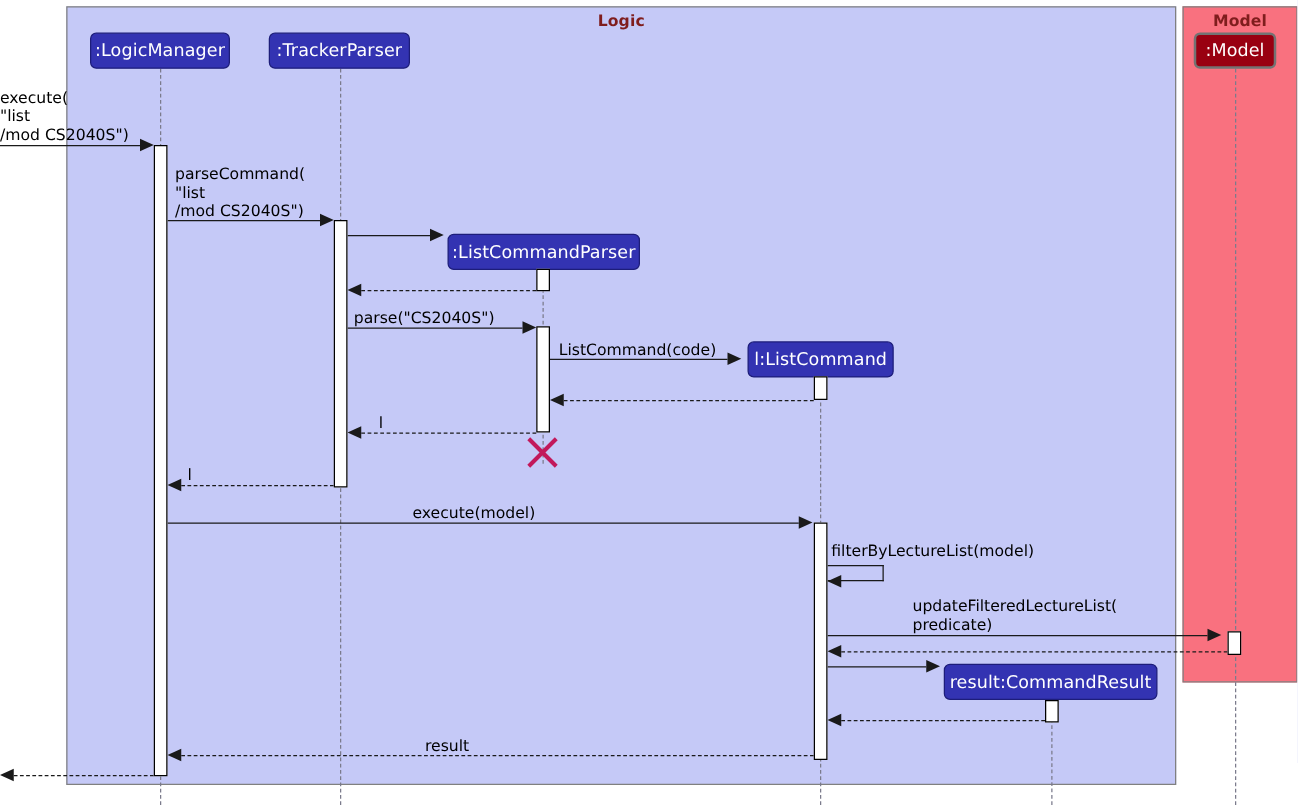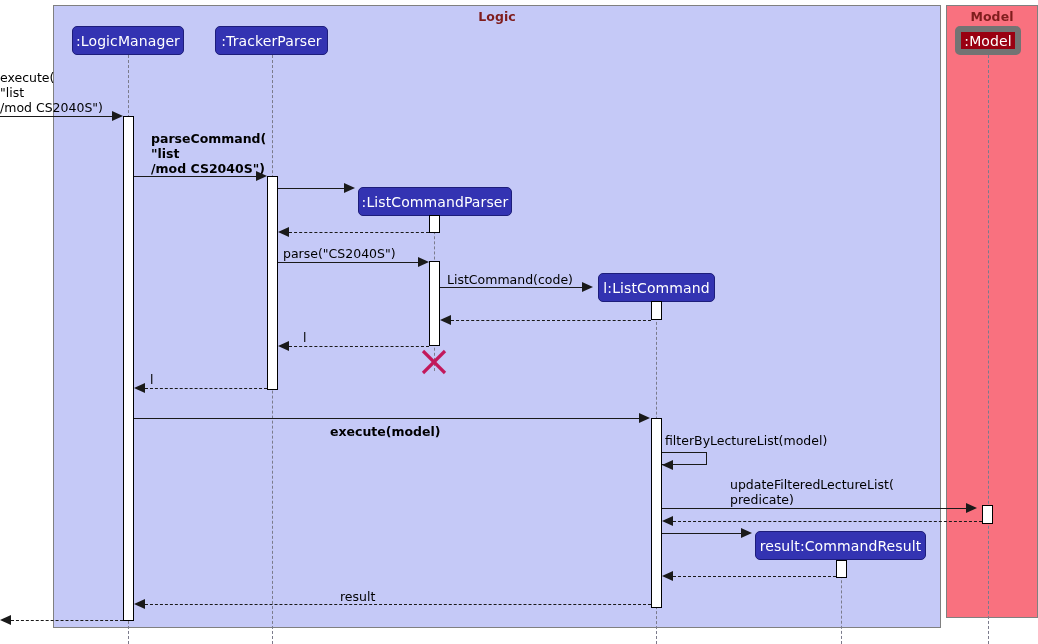--- a/index.html
+++ b/index.html
@@ -54,21 +54,21 @@
     justify-content: center;
     white-space: nowrap;
     letter-spacing: 0.1px;
   }
   .participant.logic {
     background: #3333b2;
     border: 1px solid #1d1d7a;
   }
   .participant.model {
     background: #990011;
-    border: 6px solid #737373;
+    border: 2px solid #737373;
   }
   
   .activation {
     position: absolute;
     box-sizing: border-box;
     background: #ffffff;
     border: 1.4px solid #000000;
   }
   
   .msg-line {
@@ -118,21 +118,21 @@
 </style>
 </head>
 <body>
 
 <div id="canvas">
 
   <div class="partition" style="left:53px; top:5px; width:888px; height:623px; background:#c5c9f7;">
     <div class="partition-title">Logic</div>
   </div>
 
-  <div class="partition" style="left:946px; top:5px; width:92px; height:613px; background:#f9717f;">
+  <div class="partition" style="left:946px; top:5px; width:92px; height:541px; background:#f9717f;">
     <div class="partition-title">Model</div>
   </div>
 
   <div class="lifeline" style="left:128px; top:55px; height:589px;"></div>
   <div class="lifeline" style="left:272px; top:55px; height:589px;"></div>
   <div class="lifeline" style="left:434px; top:216px; height:155px;"></div>
   <div class="lifeline" style="left:656px; top:302px; height:342px;"></div>
   <div class="lifeline" style="left:841px; top:560px; height:84px;"></div>
   <div class="lifeline" style="left:988px; top:55px; height:589px;"></div>
 
@@ -159,21 +159,21 @@
   <div class="participant model" style="left:955px; top:26px; width:66px; height:29px;">
     <span>:Model</span>
   </div>
 
   <div class="msg-label" style="left:0px; top:70px; width:120px;">execute(
 "list
 /mod CS2040S")</div>
   <div class="msg-line" style="left:0px; top:116px; width:112px;"></div>
   <div class="arrowhead right" style="left:112px; top:111px;"></div>
 
-  <div class="msg-label" style="left:151px; top:131px; width:130px;font-weight:bold;">parseCommand(
+  <div class="msg-label" style="left:140px; top:131px; width:130px;">parseCommand(
 "list
 /mod CS2040S")</div>
   <div class="msg-line" style="left:134px; top:176px; width:122px;"></div>
   <div class="arrowhead right" style="left:256px; top:171px;"></div>
 
   <div class="msg-line" style="left:278px; top:188px; width:66px;"></div>
   <div class="arrowhead right" style="left:344px; top:183px;"></div>
 
   <div class="msg-line dashed" style="left:289px; top:232px; width:140px;"></div>
   <div class="arrowhead left" style="left:278px; top:227px;"></div>
@@ -190,21 +190,21 @@
   <div class="arrowhead left" style="left:440px; top:315px;"></div>
 
   <div class="msg-label" style="left:303px; top:330px; width:110px;">l</div>
   <div class="msg-line dashed" style="left:289px; top:346px; width:140px;"></div>
   <div class="arrowhead left" style="left:278px; top:341px;"></div>
 
   <div class="msg-label" style="left:150px; top:372px; width:110px;">l</div>
   <div class="msg-line dashed" style="left:145px; top:388px; width:122px;"></div>
   <div class="arrowhead left" style="left:134px; top:383px;"></div>
 
-  <div class="msg-label" style="left:330px; top:424px; width:130px;font-weight:bold;">execute(model)</div>
+  <div class="msg-label" style="left:330px; top:402px; width:130px;">execute(model)</div>
   <div class="msg-line" style="left:134px; top:418px; width:505px;"></div>
   <div class="arrowhead right" style="left:639px; top:413px;"></div>
 
   <div class="msg-label" style="left:665px; top:433px; width:190px; text-align:left;">filterByLectureList(model)</div>
   <div class="selfcall" style="left:662px; top:452px; width:45px; height:13px;"></div>
   <div class="arrowhead left" style="left:662px; top:460px;"></div>
 
   <div class="msg-label" style="left:730px; top:477px; width:240px;">updateFilteredLectureList(
 predicate)</div>
   <div class="msg-line" style="left:662px; top:508px; width:304px;"></div>

